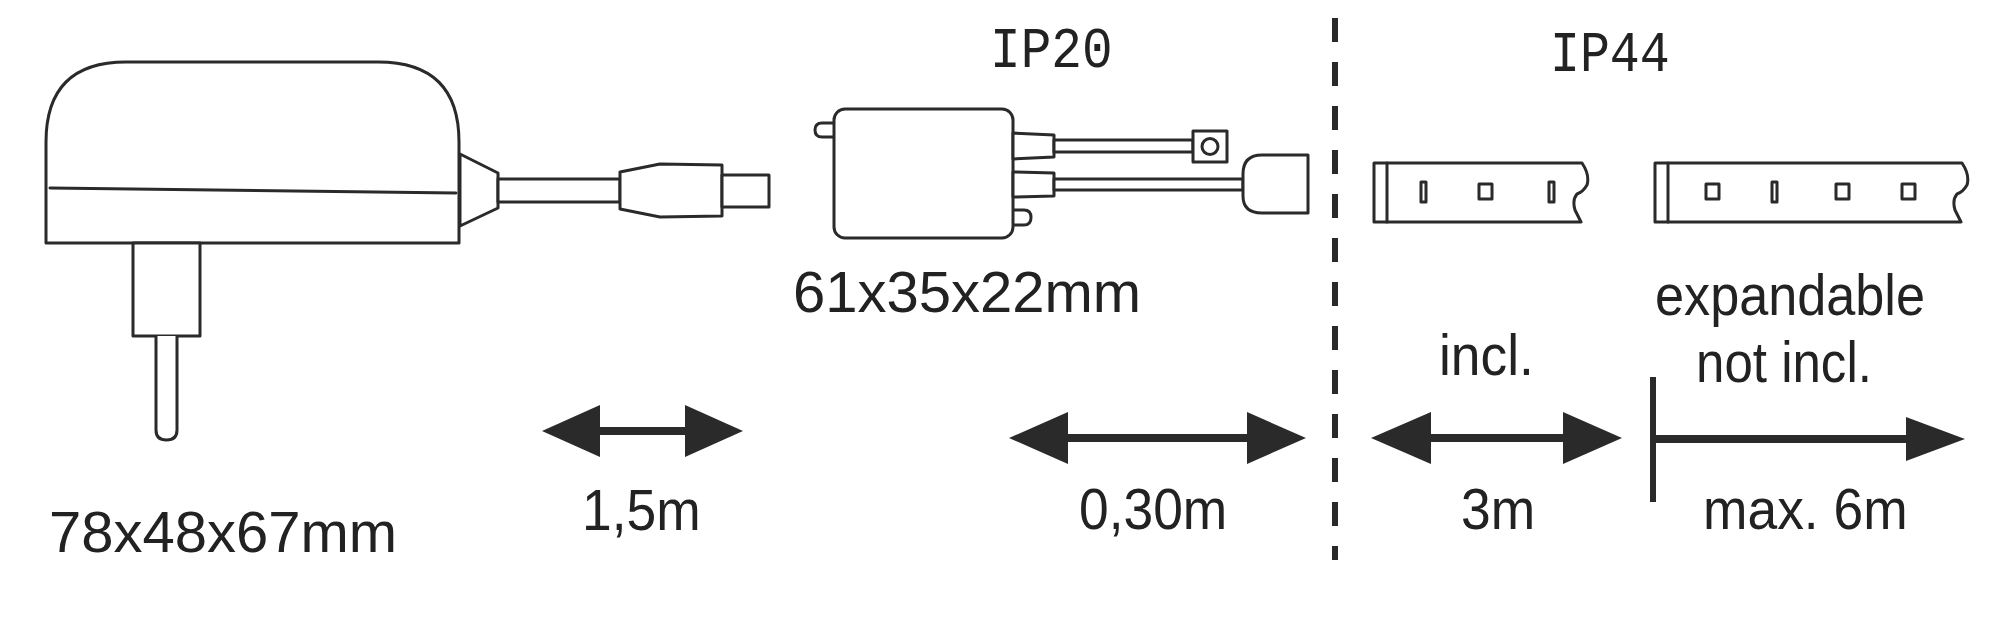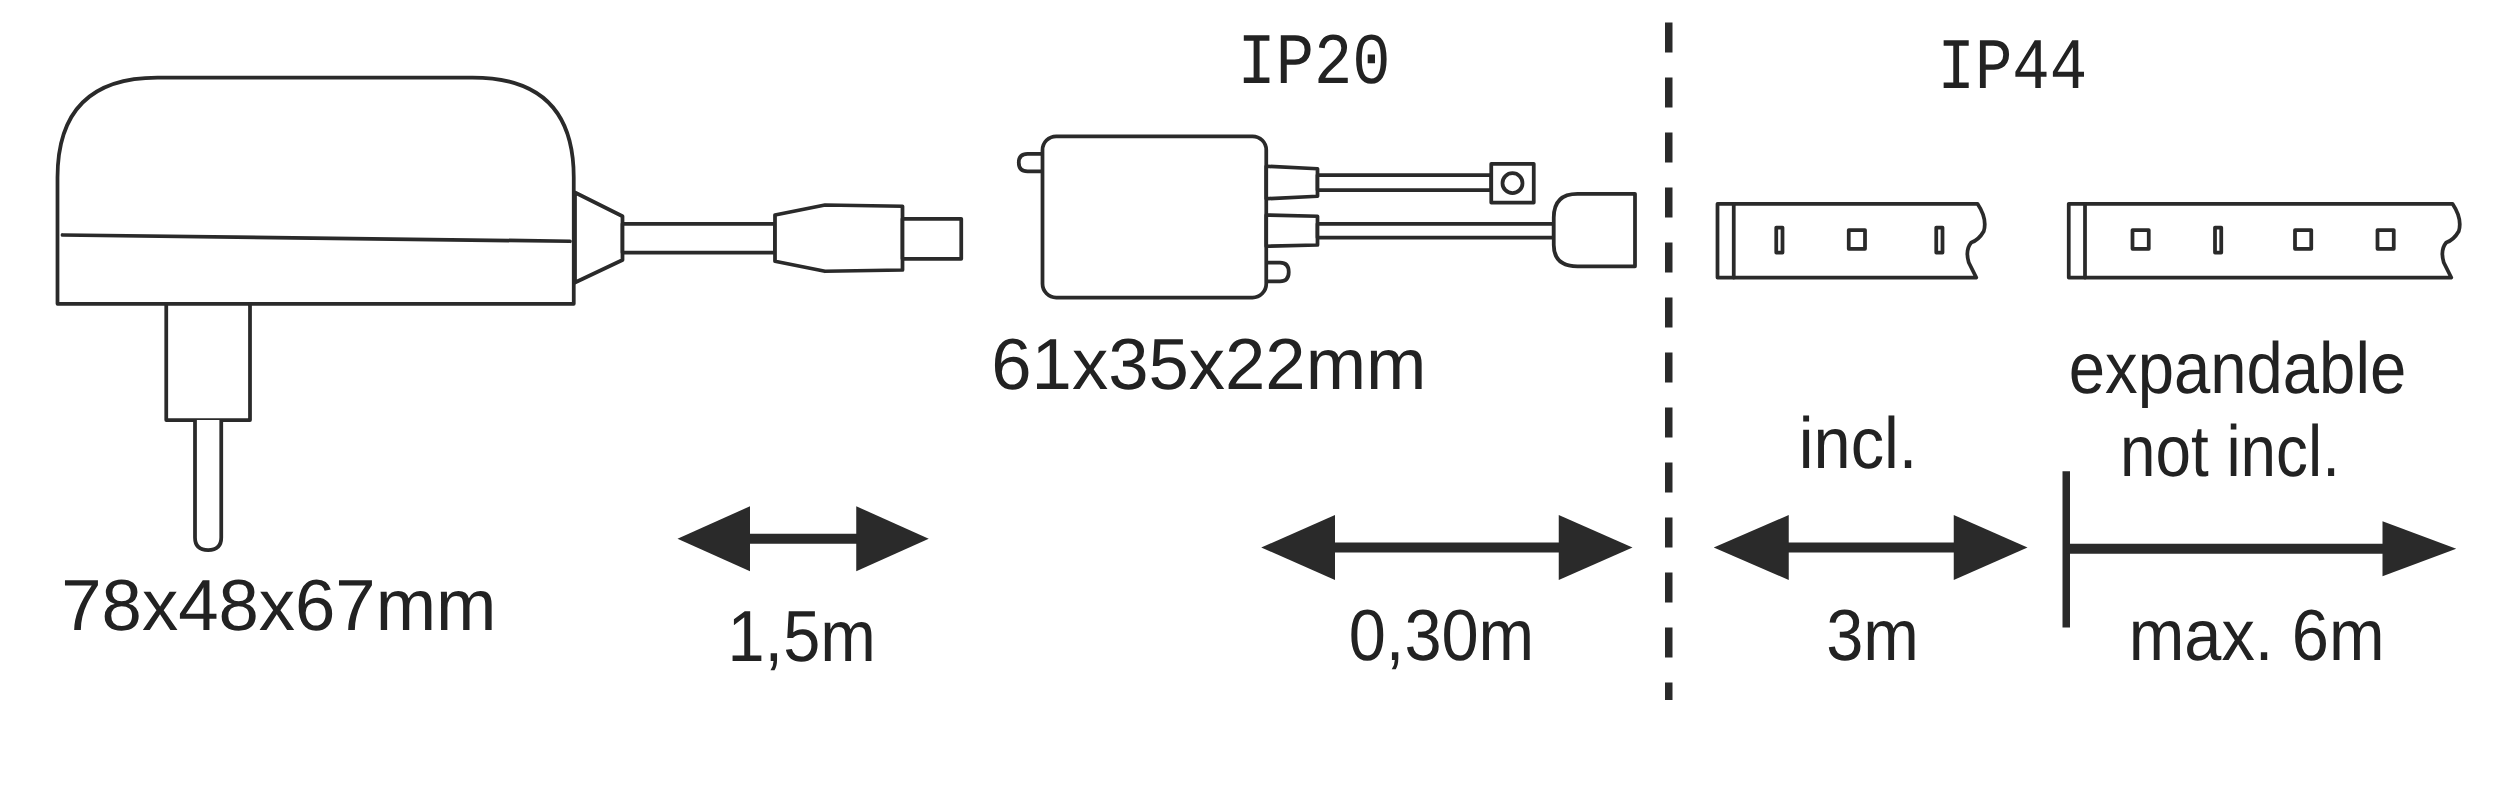--- a/index.html
+++ b/index.html
@@ -85,21 +85,21 @@
   <g>
     <rect class="solid" x="1650" y="377" width="6" height="125"></rect>
     <rect class="solid" x="1653" y="435" width="260" height="8"></rect>
     <polygon class="solid" points="1965,439 1906,417 1906,461"></polygon>
   </g>
 </svg>
 
 <div class="lbl ip" style="left:990px;top:23px;font-size:58px;transform:scaleX(0.88);">IP20</div>
 <div class="lbl ip" style="left:1550px;top:27px;font-size:58px;transform:scaleX(0.86);">IP44</div>
 
-<div class="lbl" style="left:49px;top:456px;transform:scaleX(1.0);">78x48x67mm</div>
+<div class="lbl" style="left:49px;top:503px;transform:scaleX(1.0);">78x48x67mm</div>
 <div class="lbl" style="left:582px;top:481px;transform:scaleX(0.92);">1,5m</div>
 
 <div class="lbl" style="left:793px;top:263px;transform:scaleX(1.0);text-align:right;">61x35x22mm</div>
 <div class="lbl" style="left:1079px;top:480px;transform:scaleX(0.92);">0,30m</div>
 
 <div class="lbl" style="left:1439px;top:326px;transform:scaleX(0.92);">incl.</div>
 <div class="lbl" style="left:1461px;top:480px;transform:scaleX(0.92);">3m</div>
 
 <div class="lbl" style="left:1655px;top:266px;transform:scaleX(0.90);">expandable</div>
 <div class="lbl" style="left:1696px;top:333px;transform:scaleX(0.88);">not incl.</div>

